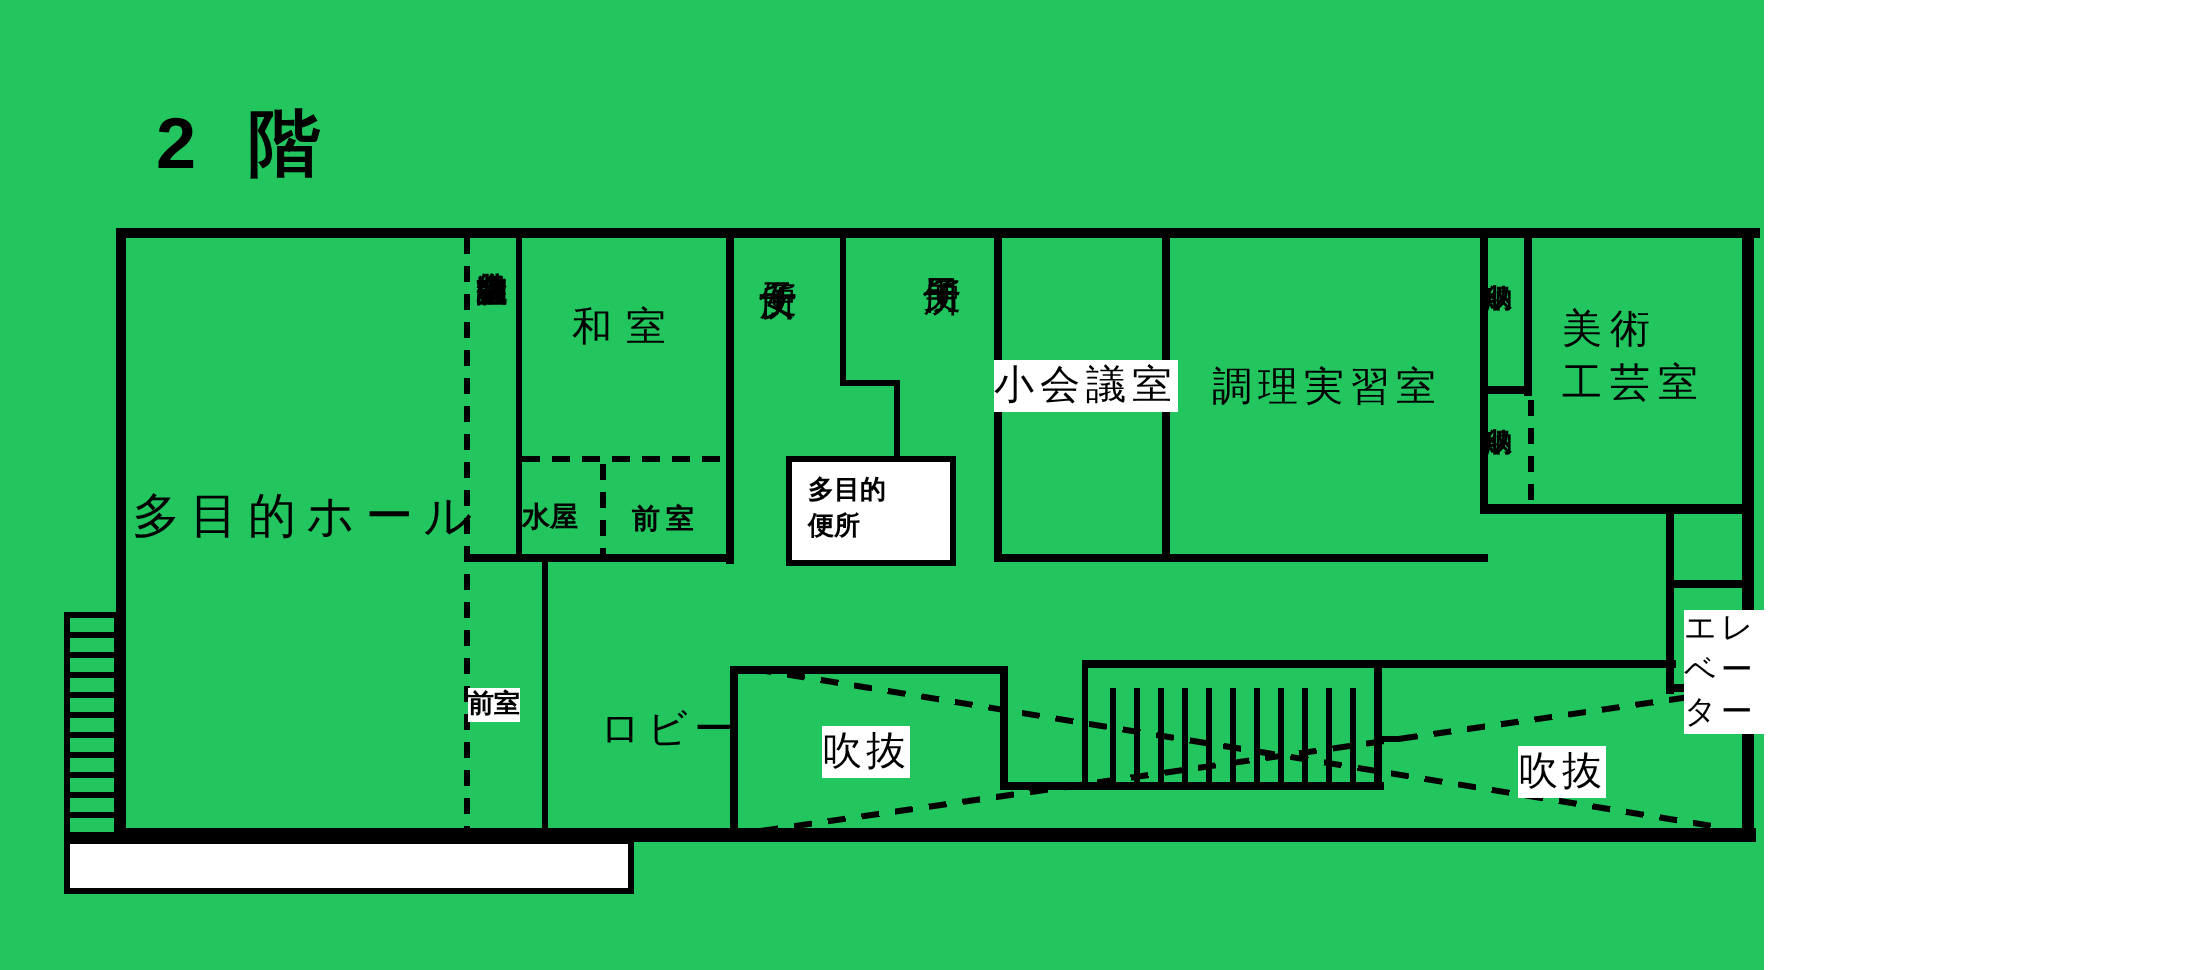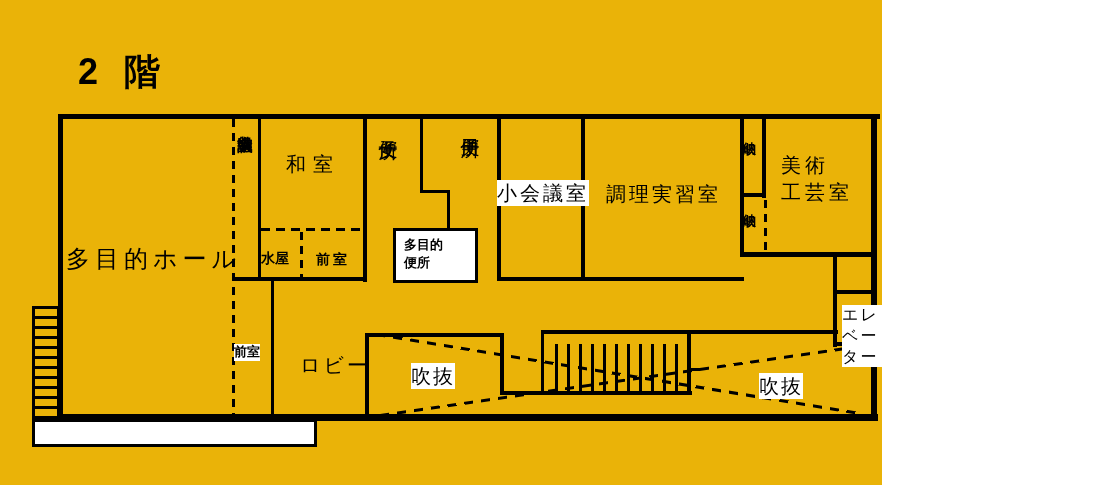--- a/index.html
+++ b/index.html
@@ -1,17 +1,17 @@
 <!DOCTYPE html>
 <html><head>
 <meta charset="utf-8">
 <style>
   html,body{margin:0;padding:0;background:#fff;}
   #stage{
-    position:relative;width:882px;height:485px;background:#eab308;
+    position:relative;width:882px;height:485px;background:#22c55e;
     font-family:"Liberation Sans",sans-serif;color:#000;overflow:hidden;
   }
   .w{position:absolute;background:#000;}
   .box{position:absolute;border:3px solid #000;background:#fff;box-sizing:border-box;}
   .dv{position:absolute;width:3px;background:repeating-linear-gradient(180deg,#000 0 8px,transparent 8px 14px);}
   .dh{position:absolute;height:3px;background:repeating-linear-gradient(90deg,#000 0 9px,transparent 9px 15px);}
   .diag{position:absolute;height:3px;transform-origin:0 0;background:repeating-linear-gradient(90deg,#000 0 9px,transparent 9px 17px);}
   .lbl{position:absolute;white-space:pre-line;font-weight:500;line-height:1.3;}
   .vlbl{position:absolute;writing-mode:vertical-rl;text-orientation:upright;font-weight:500;line-height:1;}
   .bg{background:#fff;}

